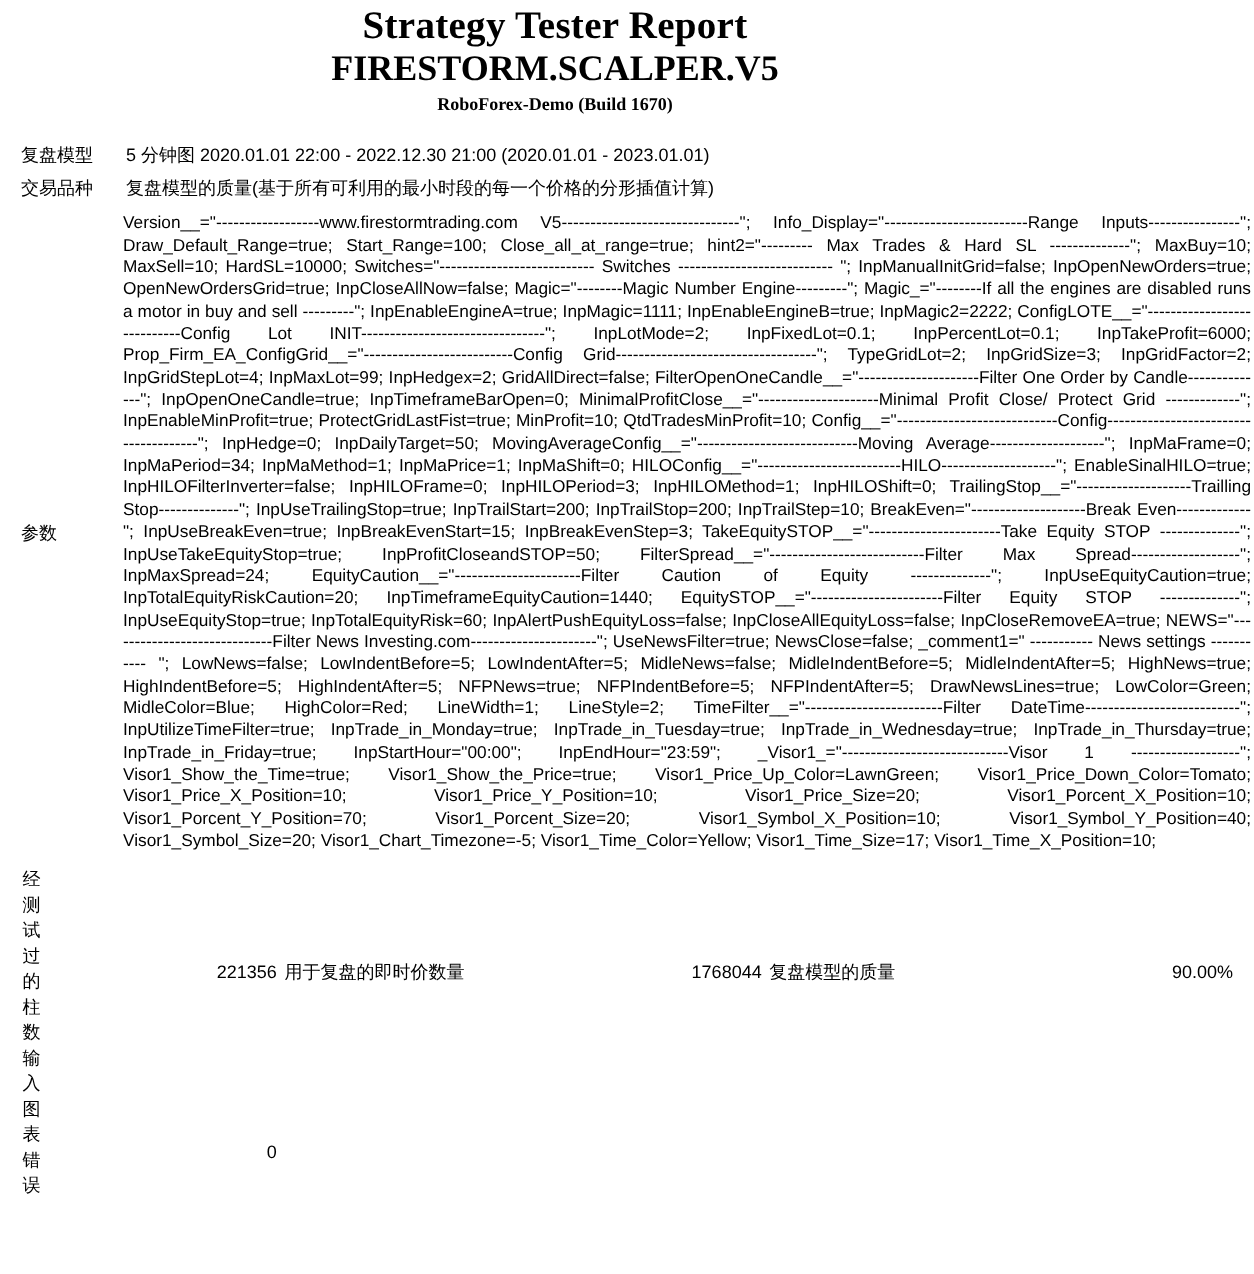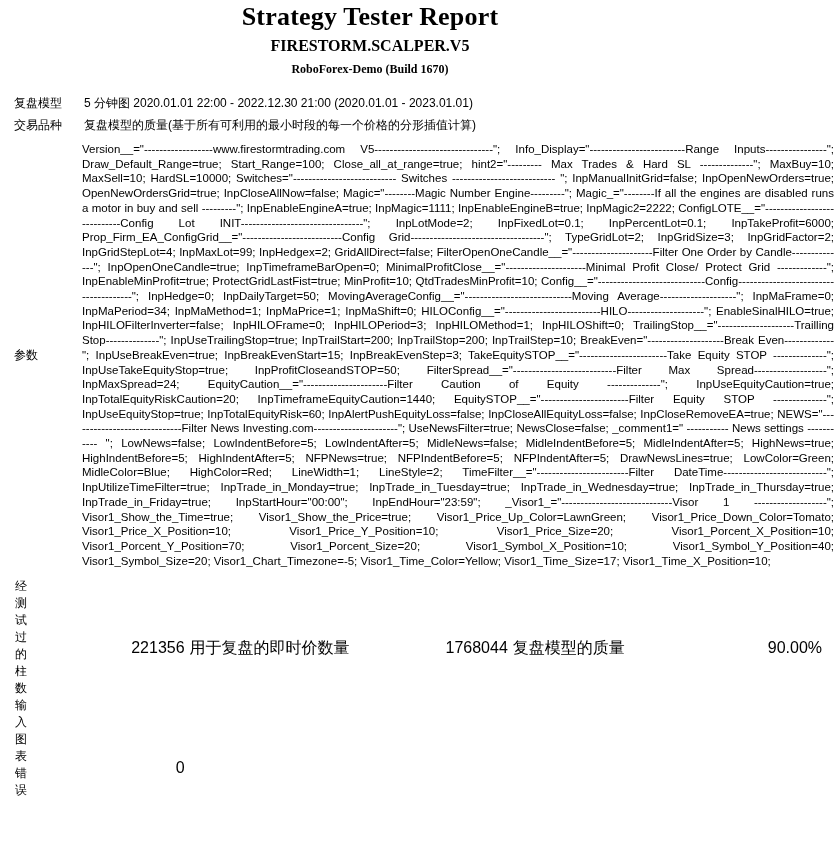--- a/index.html
+++ b/index.html
@@ -30,21 +30,21 @@
     font-family: "Liberation Serif", serif;
     font-weight: bold;
     font-size: 26px;
     line-height: 30px;
     margin: 0;
     letter-spacing: 0.2px;
   }
   .report-subtitle {
     font-family: "Liberation Serif", serif;
     font-weight: bold;
-    font-size: 16px;
+    font-size: 24px;
     line-height: 24px;
     margin: 2px 0 0 0;
   }
   .report-server {
     font-family: "Liberation Serif", serif;
     font-weight: bold;
     font-size: 12px;
     line-height: 18px;
     margin: 2px 0 0 0;
   }
@@ -110,21 +110,21 @@
     display: block;
     width: 14px;
     text-align: center;
   }
 
   
   .stats-table {
     border-collapse: collapse;
     width: 100%;
     table-layout: fixed;
-    font-size: 16px;
+    font-size: 12px;
   }
   .stats-table td {
     padding: 0;
     border: none;
     line-height: 20px;
     vertical-align: top;
   }
   .num {
     text-align: right;
     padding-right: 5px !important;

